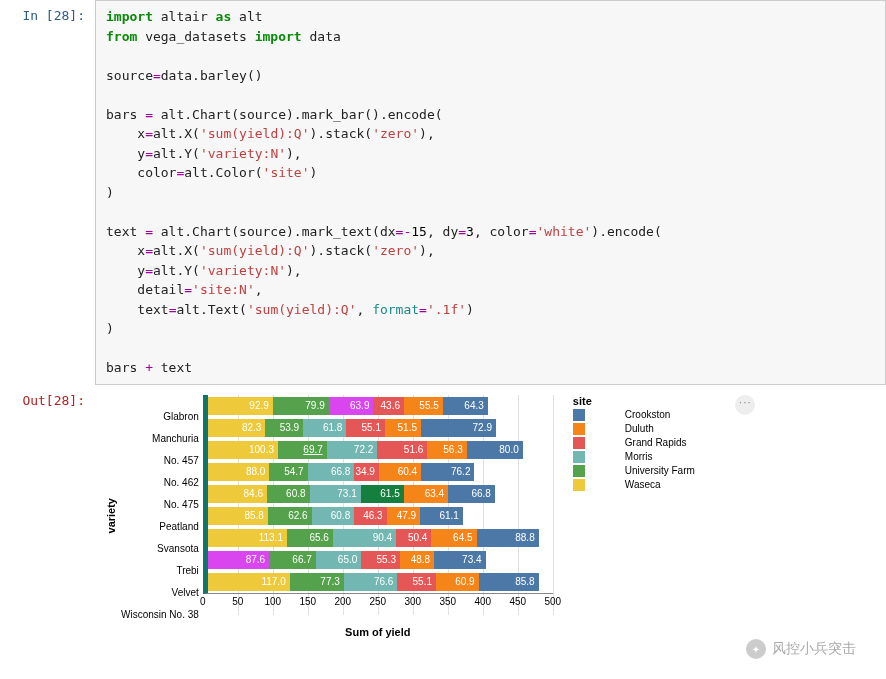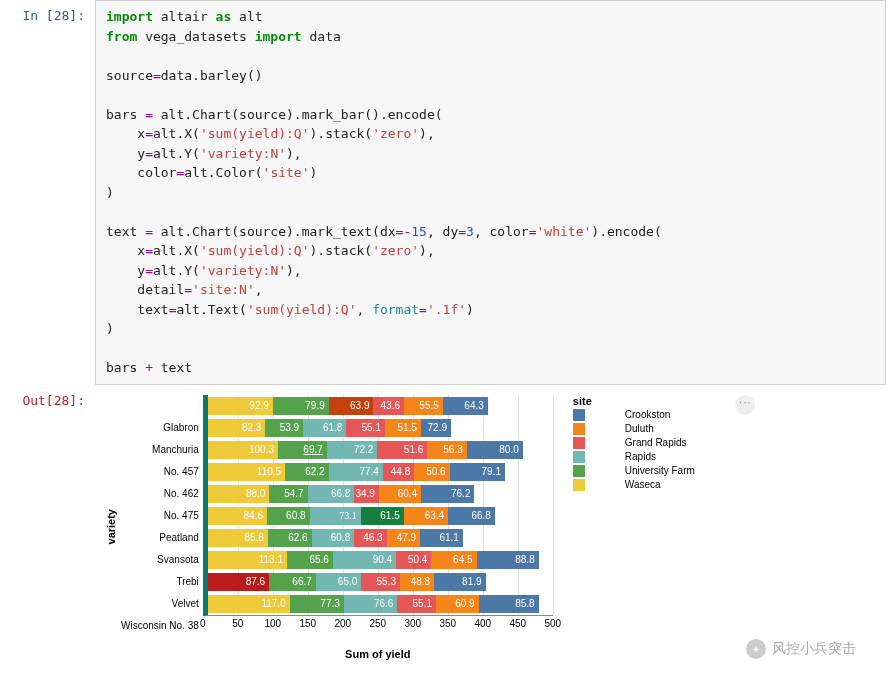--- a/index.html
+++ b/index.html
@@ -5,21 +5,21 @@
     * { box-sizing: border-box; margin: 0; padding: 0; }
     body { font-family: Consolas, Monaco, monospace; font-size: 13px; background: #fff; width: 886px; }
     .cell { display: flex; }
     .prompt { width: 95px; text-align: right; padding: 8px 10px 0 0; font-family: Consolas, monospace; flex-shrink: 0; }
     .in-prompt { color: #2d5a8f; }
     .out-prompt { color: #b22222; }
     .code-area { border: 1px solid #ccc; padding: 6px 10px; background: #f7f7f7; flex: 1; line-height: 1.5; font-family: Consolas, Monaco, monospace; white-space: pre; }
     .kw-green { color: #0a8a0a; font-weight: bold; }
     .str-red { color: #c04040; }
     .func-cyan { color: #1a8a8a; }
-    .num-green { color: #1d4ed8; }
+    .num-green { color: #000000; }
     .op { color: #a000a0; }
     .plain { color: #222; }
     .chart-out { padding: 10px 0 0 10px; }
     .chart-container { display: flex; align-items: flex-start; }
     .chart-left { display: flex; align-items: center; }
     .ylabel { writing-mode: vertical-rl; transform: rotate(180deg); font-size: 11px; font-weight: bold; font-family: sans-serif; margin-right: 4px; }
     .cat-labels { display: flex; flex-direction: column; font-size: 10px; font-family: sans-serif; text-align: right; padding-right: 4px; }
     .cat-label { height: 22px; line-height: 22px; }
     .plot-area { position: relative; }
     .bars-zone { border-left: 5px solid #0f766e; border-bottom: 1px solid #888; }
@@ -91,61 +91,53 @@
               <div class="gridline" style="left: 210px;"></div>
               <div class="gridline" style="left: 245px;"></div>
               <div class="gridline" style="left: 280px;"></div>
               <div class="gridline" style="left: 315px;"></div>
               <div class="gridline" style="left: 350px;"></div>
             </div>
           <div class="bars-zone" id="bars-zone" style="position: relative; width: 350px;">
               <div class="bar-row">
                 <div class="seg" style="width: 65.03px; background: rgb(238, 202, 59);">92.9</div>
                 <div class="seg" style="width: 55.93px; background: rgb(84, 162, 75);">79.9</div>
-                <div class="seg" style="width: 44.73px; background: #c2410c;">63.9</div>
+                <div class="seg" style="width: 44.73px; background: #d946ef;">63.9</div>
                 <div class="seg" style="width: 30.52px; background: rgb(228, 87, 86);">43.6</div>
                 <div class="seg" style="width: 38.85px; background: rgb(245, 133, 24);">55.5</div>
                 <div class="seg" style="width: 45.01px; background: rgb(76, 120, 168);">64.3</div>
               </div>
               <div class="bar-row">
                 <div class="seg" style="width: 57.61px; background: rgb(238, 202, 59);">82.3</div>
                 <div class="seg" style="width: 37.73px; background: rgb(84, 162, 75);">53.9</div>
                 <div class="seg" style="width: 43.26px; background: rgb(114, 183, 178);">61.8</div>
                 <div class="seg" style="width: 38.57px; background: rgb(228, 87, 86);">55.1</div>
                 <div class="seg" style="width: 36.05px; background: rgb(245, 133, 24);">51.5</div>
-                <div class="seg" style="width: 30px; background: rgb(76, 120, 168);">72.9</div>
+                <div class="seg" style="width: 75px; background: rgb(76, 120, 168);">72.9</div>
               </div>
               <div class="bar-row">
                 <div class="seg" style="width: 70.21px; background: rgb(238, 202, 59);">100.3</div>
                 <div class="seg" style="width: 48.79px; background: rgb(84, 162, 75); text-decoration: underline;">69.7</div>
                 <div class="seg" style="width: 50.54px; background: rgb(114, 183, 178);">72.2</div>
                 <div class="seg" style="width: 50px; background: rgb(228, 87, 86);">51.6</div>
                 <div class="seg" style="width: 39.41px; background: rgb(245, 133, 24);">56.3</div>
                 <div class="seg" style="width: 56px; background: rgb(76, 120, 168);">80.0</div>
               </div>
               <div class="bar-row">
-                <div class="seg" style="width: 77.35px; background: rgb(238, 202, 59);">110.5</div>
-                <div class="seg" style="width: 43.54px; background: rgb(84, 162, 75);">62.2</div>
-                <div class="seg" style="width: 54.18px; background: rgb(114, 183, 178);">77.4</div>
-                <div class="seg" style="width: 31.36px; background: rgb(228, 87, 86);">44.8</div>
-                <div class="seg" style="width: 35.42px; background: rgb(245, 133, 24);">50.6</div>
-                <div class="seg" style="width: 55.37px; background: rgb(76, 120, 168);">79.1</div>
-              </div>
-              <div class="bar-row">
                 <div class="seg" style="width: 61.6px; background: rgb(238, 202, 59);">88.0</div>
                 <div class="seg" style="width: 38.29px; background: rgb(84, 162, 75);">54.7</div>
                 <div class="seg" style="width: 46.76px; background: rgb(114, 183, 178);">66.8</div>
                 <div class="seg" style="width: 24.43px; background: rgb(228, 87, 86);">34.9</div>
                 <div class="seg" style="width: 42.28px; background: rgb(245, 133, 24);">60.4</div>
                 <div class="seg" style="width: 53.34px; background: rgb(76, 120, 168);">76.2</div>
               </div>
               <div class="bar-row">
                 <div class="seg" style="width: 59.22px; background: rgb(238, 202, 59);">84.6</div>
                 <div class="seg" style="width: 42.56px; background: rgb(84, 162, 75);">60.8</div>
-                <div class="seg" style="width: 51.17px; background: rgb(114, 183, 178); font-family: Liberation Serif, serif;">73.1</div>
+                <div class="seg" style="width: 51.17px; background: rgb(114, 183, 178);">73.1</div>
                 <div class="seg" style="width: 43.05px; background: #15803d;">61.5</div>
                 <div class="seg" style="width: 44.38px; background: rgb(245, 133, 24);">63.4</div>
                 <div class="seg" style="width: 46.76px; background: rgb(76, 120, 168);">66.8</div>
               </div>
               <div class="bar-row">
                 <div class="seg" style="width: 60.06px; background: rgb(238, 202, 59);">85.8</div>
                 <div class="seg" style="width: 43.82px; background: rgb(84, 162, 75);">62.6</div>
                 <div class="seg" style="width: 42.56px; background: rgb(114, 183, 178);">60.8</div>
                 <div class="seg" style="width: 32.41px; background: rgb(228, 87, 86);">46.3</div>
                 <div class="seg" style="width: 33.53px; background: rgb(245, 133, 24);">47.9</div>
@@ -153,26 +145,26 @@
               </div>
               <div class="bar-row">
                 <div class="seg" style="width: 79.17px; background: rgb(238, 202, 59);">113.1</div>
                 <div class="seg" style="width: 45.92px; background: rgb(84, 162, 75);">65.6</div>
                 <div class="seg" style="width: 63.28px; background: rgb(114, 183, 178);">90.4</div>
                 <div class="seg" style="width: 35.28px; background: rgb(228, 87, 86);">50.4</div>
                 <div class="seg" style="width: 45.15px; background: rgb(245, 133, 24);">64.5</div>
                 <div class="seg" style="width: 62.16px; background: rgb(76, 120, 168);">88.8</div>
               </div>
               <div class="bar-row">
-                <div class="seg" style="width: 61.32px; background: #b91c1c; padding-left: 7px;">87.6</div>
+                <div class="seg" style="width: 61.32px; background: #d946ef; padding-left: 7px;">87.6</div>
                 <div class="seg" style="width: 46.69px; background: rgb(84, 162, 75);">66.7</div>
                 <div class="seg" style="width: 45.5px; background: rgb(114, 183, 178);">65.0</div>
                 <div class="seg" style="width: 38.71px; background: rgb(228, 87, 86);">55.3</div>
                 <div class="seg" style="width: 34.16px; background: rgb(245, 133, 24);">48.8</div>
-                <div class="seg" style="width: 51.38px; background: rgb(76, 120, 168);">81.9</div>
+                <div class="seg" style="width: 51.38px; background: rgb(76, 120, 168);">73.4</div>
               </div>
               <div class="bar-row">
                 <div class="seg" style="width: 81.9px; background: rgb(238, 202, 59);">117.0</div>
                 <div class="seg" style="width: 54.11px; background: rgb(84, 162, 75);">77.3</div>
                 <div class="seg" style="width: 53.62px; background: rgb(114, 183, 178);">76.6</div>
                 <div class="seg" style="width: 38.57px; background: rgb(228, 87, 86);">55.1</div>
                 <div class="seg" style="width: 42.63px; background: rgb(245, 133, 24);">60.9</div>
                 <div class="seg" style="width: 60.06px; background: rgb(76, 120, 168);">85.8</div>
               </div>
             </div>
@@ -202,21 +194,21 @@
             <div class="legend-item">
               <div class="legend-swatch" style="background: rgb(245, 133, 24);"></div>
               <span>Duluth</span>
             </div>
             <div class="legend-item">
               <div class="legend-swatch" style="background: rgb(228, 87, 86);"></div>
               <span>Grand Rapids</span>
             </div>
             <div class="legend-item">
               <div class="legend-swatch" style="background: rgb(114, 183, 178);"></div>
-              <span>Rapids</span>
+              <span>Morris</span>
             </div>
             <div class="legend-item">
               <div class="legend-swatch" style="background: rgb(84, 162, 75);"></div>
               <span>University Farm</span>
             </div>
             <div class="legend-item">
               <div class="legend-swatch" style="background: rgb(238, 202, 59);"></div>
               <span>Waseca</span>
             </div>
           </div>

